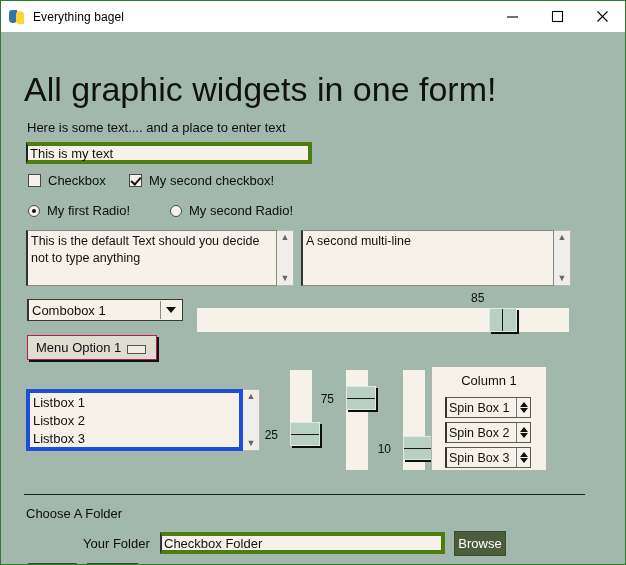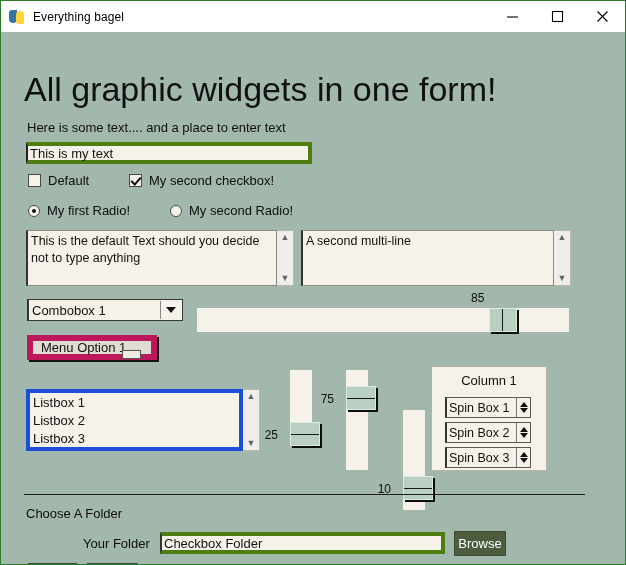--- a/index.html
+++ b/index.html
@@ -216,21 +216,21 @@
     border-top: 6px solid #111;
     display: block;
   }
 
   
   #menu-option {
     position: absolute;
     left: 26px; top: 303px;
     width: 130px; height: 25px;
     background: #dfdcd2;
-    border: 6px solid #be185d;
+    border: 1px solid #be185d;
     box-sizing: border-box;
     display: flex; align-items: center;
     font-size: 13px; color: #111;
     padding-left: 8px;
     box-shadow: 2px 2px 0 #111;
   }
   #menu-option .mo-ind {
     position: absolute; right: 10px; top: 9px;
     width: 17px; height: 7px;
     border: 1px solid #555;
@@ -306,21 +306,21 @@
     background: #1a1a1a;
   }
   .vsl .v-value {
     position: absolute;
     right: 34px;
     font-size: 12px; color: #0d0d0d;
     white-space: nowrap;
   }
   #vsl1 { left: 289px; top: 338px; height: 72px; }
   #vsl2 { left: 345px; top: 338px; height: 100px; }
-  #vsl3 { left: 402px; top: 338px; height: 100px; margin-top: 40px; }
+  #vsl3 { left: 402px; top: 338px; height: 100px; }
 
   
   #spin-frame {
     position: absolute;
     left: 430px; top: 334px;
     width: 116px; height: 105px;
     background: #f7f2e9;
     border: 1px solid #b6b3a6;
     box-sizing: border-box;
   }
@@ -437,21 +437,21 @@
   <div id="form">
 
     <div class="heading">All graphic widgets in one form!</div>
     <div class="subtext">Here is some text.... and a place to enter text</div>
 
     <div class="entry" id="main-entry">This is my text</div>
 
     <div class="chk-row">
       <div class="chk-item" style="left:0px;">
         <span class="chk-box"></span>
-        <span class="chk-label">Default</span>
+        <span class="chk-label">Checkbox</span>
       </div>
       <div class="chk-item" style="left:101px;">
         <span class="chk-box checked"></span>
         <span class="chk-label">My second checkbox!</span>
       </div>
     </div>
 
     <div class="rad-row">
       <div class="rad-item" style="left:0px;">
         <span class="rad-circ selected"></span>

